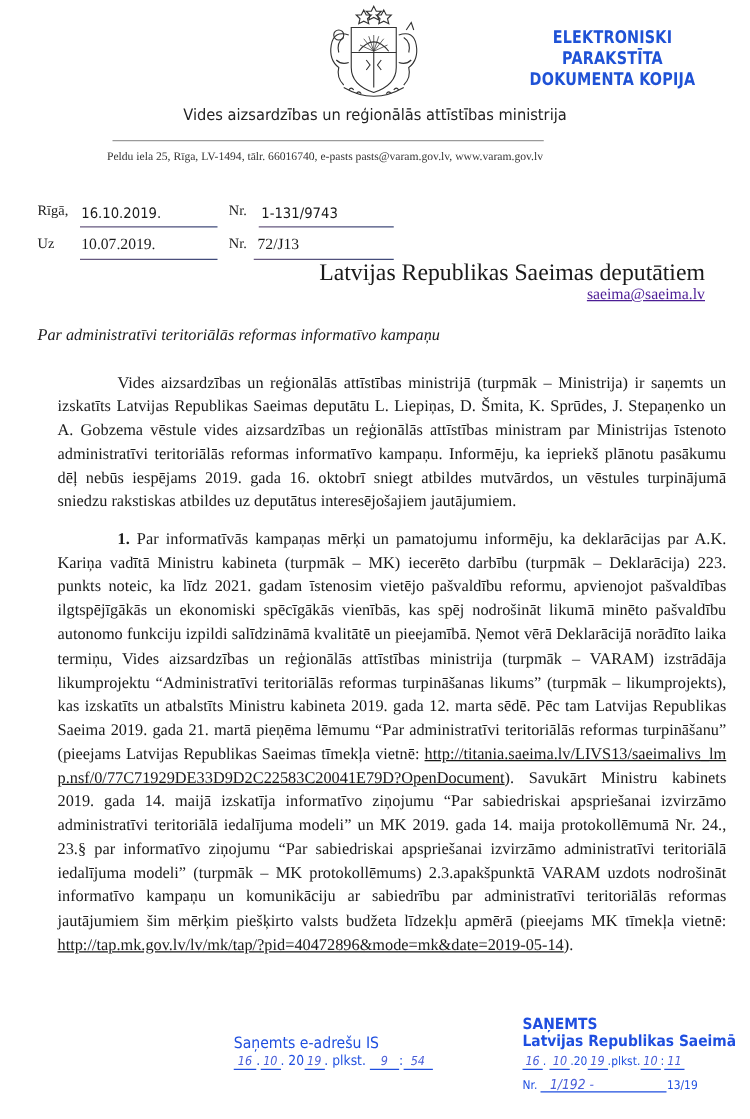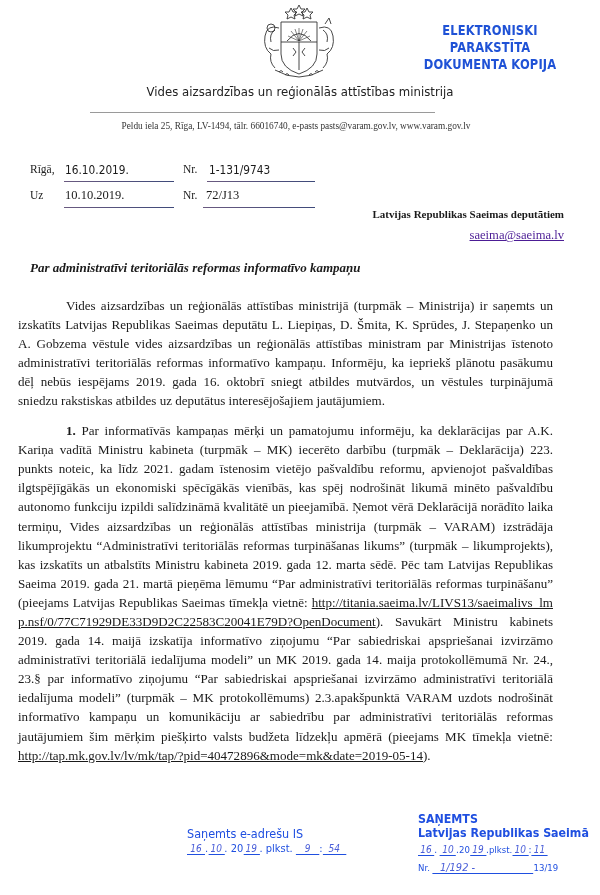--- a/index.html
+++ b/index.html
@@ -22,45 +22,45 @@
   }
 
   .ministry {
     left: 0; width: 600px; top: 84px; text-align: center;
     font-family: "DejaVu Sans", sans-serif; font-size: 12.6px; color: #222;
     transform: scaleX(0.93);
   }
   .hr { left: 90px; top: 112px; width: 345px; height: 1px; background: #9a9a9a; }
   .address {
     left: 0; width: 520px; top: 121px; text-align: center;
-    font-size: 9.3px; color: #333; margin-left: 36px;
+    font-size: 9.3px; color: #333;
   }
 
   
   .lbl { font-size: 11.5px; color: #222; }
   .val { font-size: 12.5px; }
   .val.sans { font-family: "DejaVu Sans", sans-serif; font-size: 11.5px; transform: scaleX(0.92); transform-origin: left; }
   .uline { height: 1px; background: linear-gradient(90deg, #6a5a80, #3e4a7a); }
 
   .recipient {
-    right: 200px; top: 208px; font-weight: bold; font-size: 11px; white-space: nowrap;
+    right: 200px; top: 208px; font-weight: normal; font-size: 19px; white-space: nowrap;
   }
   .recipient-email {
     right: 200px; top: 228px; font-size: 12.6px; text-decoration: underline; white-space: nowrap;
   }
   
   .recipient { right: 36px; }
   .recipient-email { right: 36px; }
 
   .subject {
-    left: 30px; top: 260px; font-style: italic; font-size: 13px; white-space: nowrap; font-weight: bold;
+    left: 30px; top: 260px; font-style: italic; font-size: 13px; white-space: nowrap;
   }
 
   .body-text {
-    left: 18px; top: 296px; width: 535px;
+    left: 46px; top: 296px; width: 535px;
     font-size: 13.05px; line-height: 19.1px; text-align: justify;
   }
   .body-text p { margin: 0; text-indent: 48px; text-align: justify; }
   .body-text p + p { margin-top: 10.5px; }
   .body-text a { color: #1a1a1a; text-decoration: underline; }
   .body-text b { font-weight: bold; }
 
   
   .blue { color: #1f4fe0; }
   .stamp-ead {
@@ -128,21 +128,21 @@
 
 <div>
   <span class="abs lbl" style="left:30px;top:163px;">Rīgā,</span>
   <span class="abs val sans" style="left:65px;top:163px;">16.10.2019.</span>
   <div class="abs uline" style="left:64px;top:181px;width:110px;"></div>
   <span class="abs lbl" style="left:183px;top:163px;">Nr.</span>
   <span class="abs val sans" style="left:209px;top:163px;">1-131/9743</span>
   <div class="abs uline" style="left:207px;top:181px;width:108px;"></div>
 
   <span class="abs lbl" style="left:30px;top:189px;">Uz</span>
-  <span class="abs val" style="left:65px;top:188px;">10.10.2019.</span>
+  <span class="abs val" style="left:65px;top:188px;">10.07.2019.</span>
   <div class="abs uline" style="left:64px;top:207px;width:110px;"></div>
   <span class="abs lbl" style="left:183px;top:189px;">Nr.</span>
   <span class="abs val" style="left:206px;top:188px;text-align:center;">72/J13</span>
   <div class="abs uline" style="left:203px;top:207px;width:112px;"></div>
 </div>
 
 <div class="abs recipient">Latvijas Republikas Saeimas deputātiem</div>
 <a class="abs recipient-email" style="color:#4c1d95;">saeima@saeima.lv</a>
 
 <div class="abs subject">Par administratīvi teritoriālās reformas informatīvo kampaņu</div>

